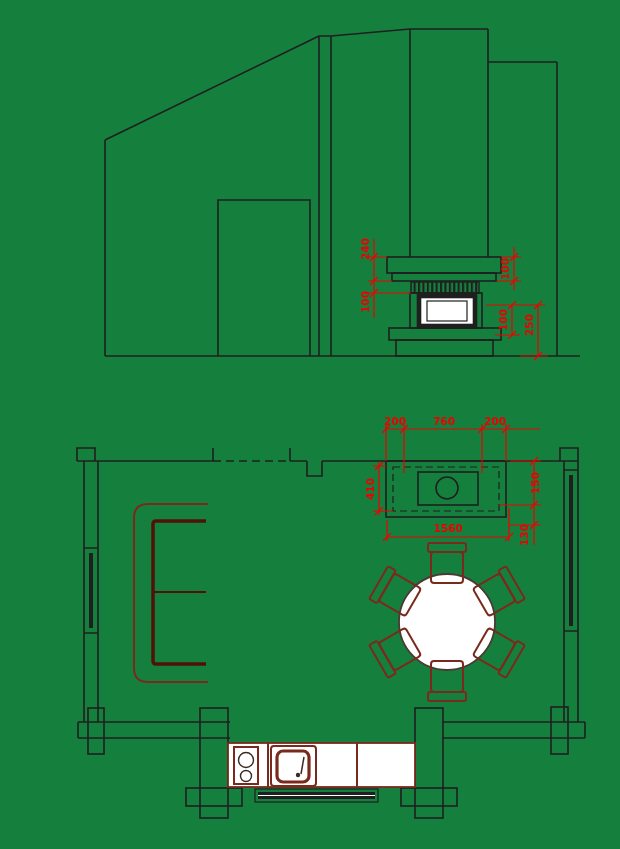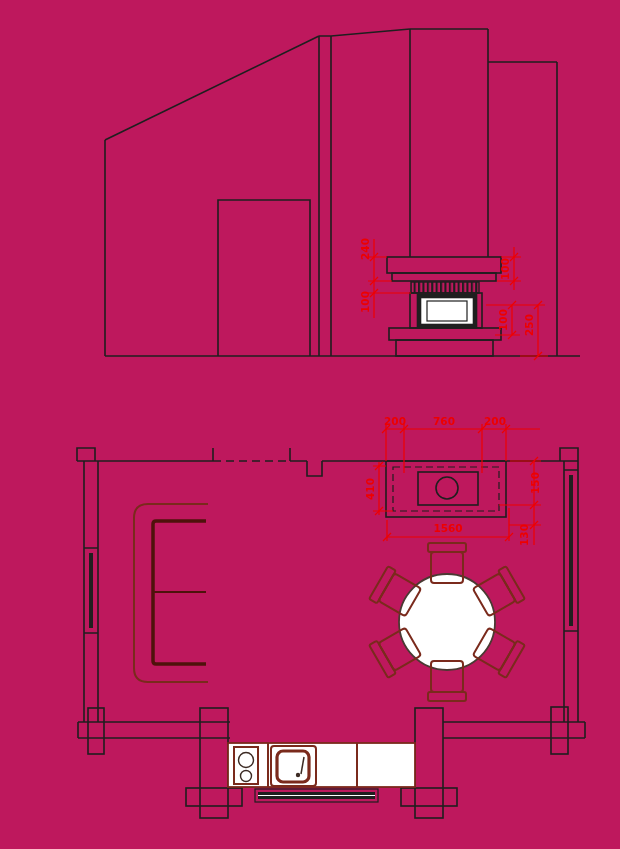--- a/index.html
+++ b/index.html
@@ -1,16 +1,16 @@
 <!DOCTYPE html>
 <html><head>
 <meta charset="utf-8">
 <style>
   html,body{margin:0;padding:0;background:#ffffff;}
-  .page{width:620px;height:849px;background:#be185d;position:relative;overflow:hidden;}
+  .page{width:620px;height:849px;background:#15803d;position:relative;overflow:hidden;}
   svg{display:block;}
   .dim{font-family:"DejaVu Sans",sans-serif;font-size:10.5px;font-weight:bold;fill:#ee0000;}
   .blk{stroke:#1f1f1f;fill:none;stroke-width:1.6;}
   .blkthin{stroke:#1f1f1f;fill:none;stroke-width:1.2;}
   .red{stroke:#ee0000;fill:none;stroke-width:1.2;}
   .mar{stroke:#7a2a1c;fill:none;stroke-width:2;}
   .mardark{stroke:#4f120b;fill:none;}
 </style>
 </head>
 <body>

